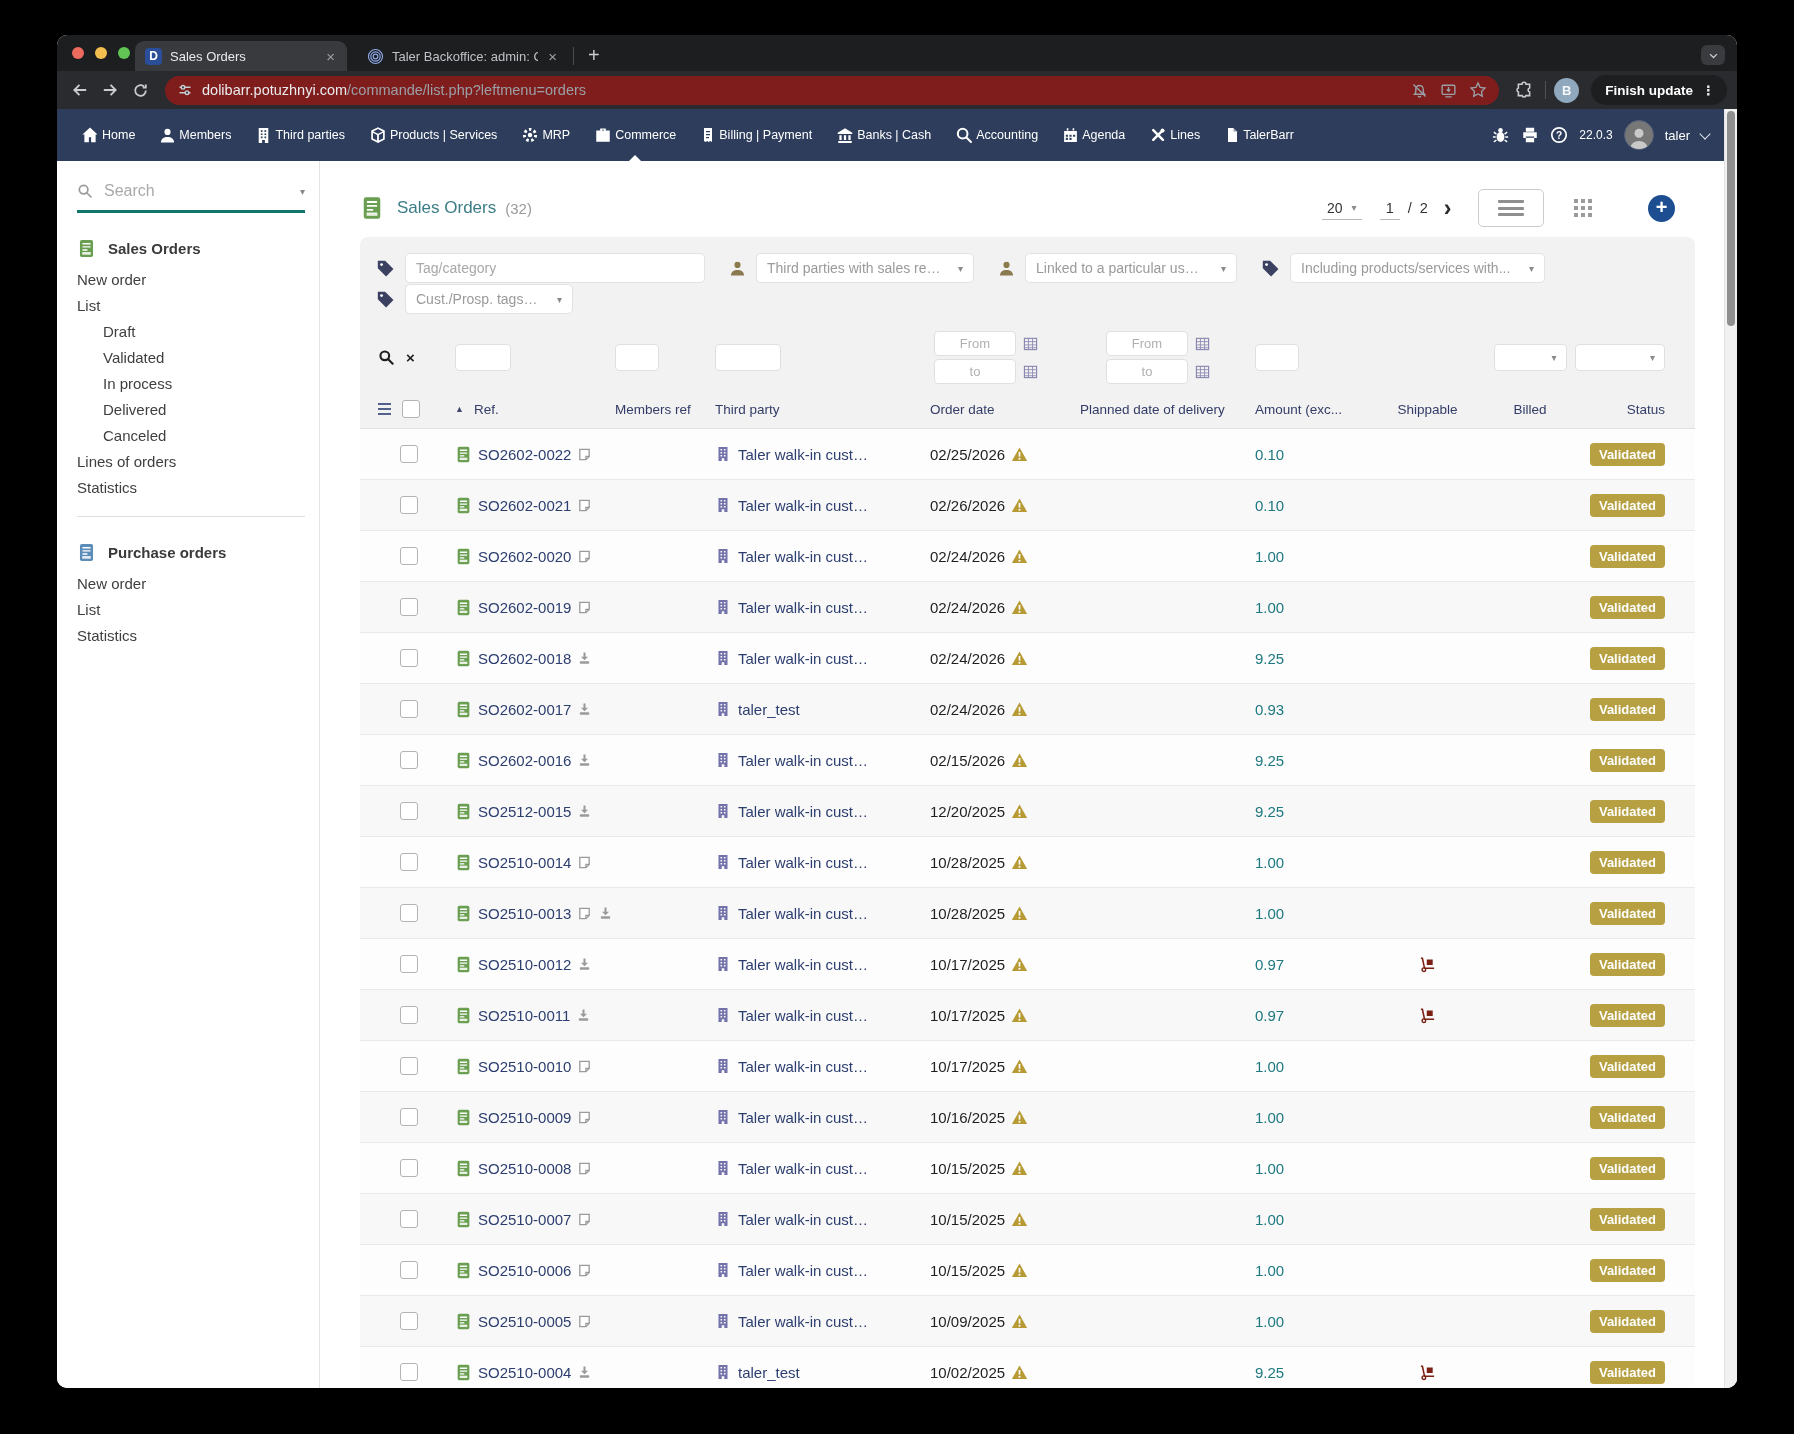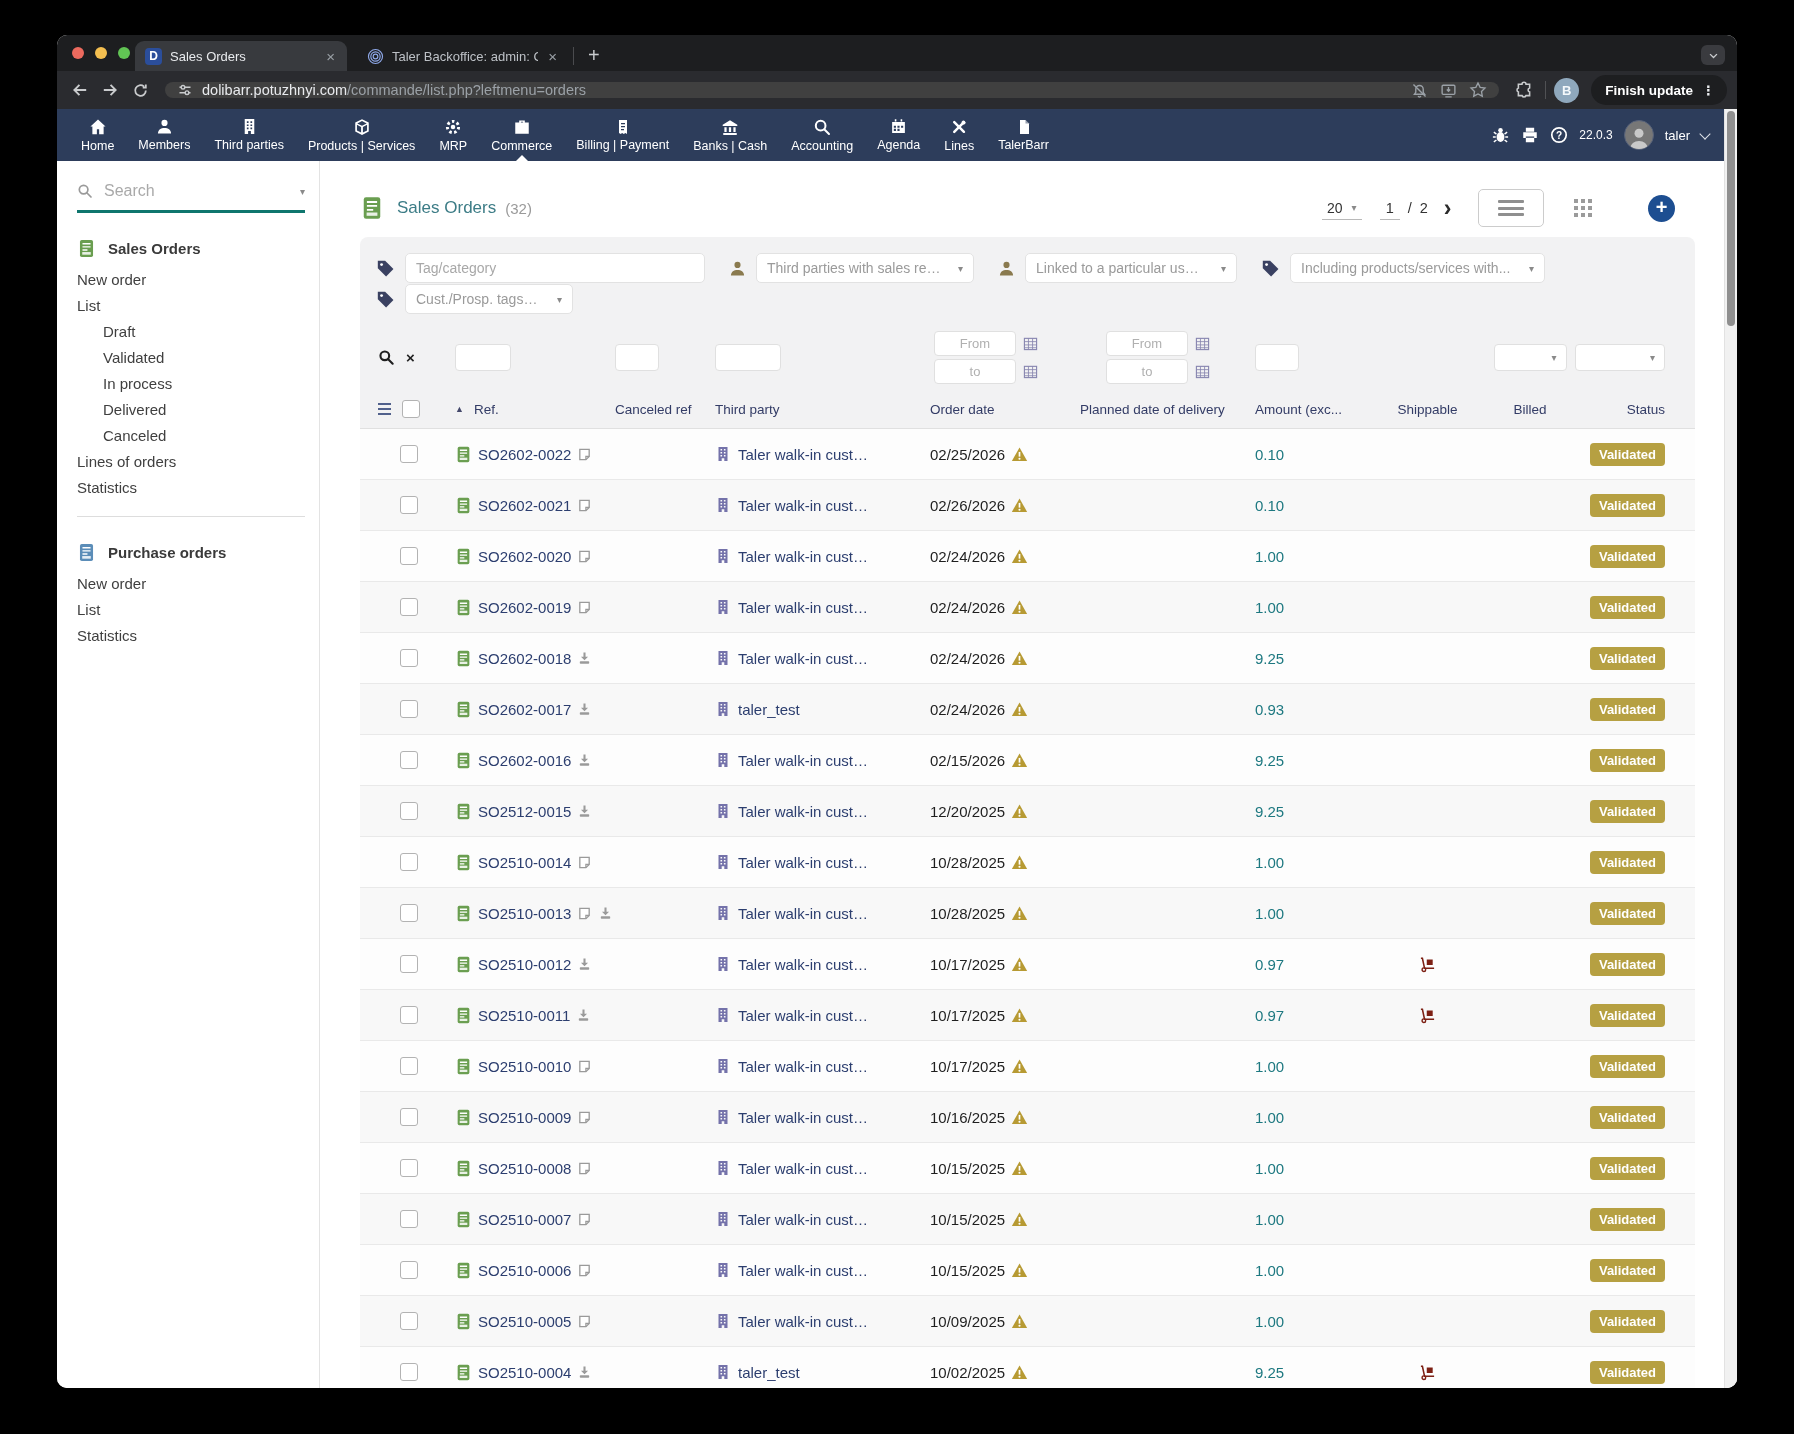--- a/index.html
+++ b/index.html
@@ -17,32 +17,32 @@
   .tab .ttl{white-space:nowrap;overflow:hidden;flex:1}
   .tab .x{color:#9aa0a6;font-size:15px;padding:0 2px}
   .fav-d{width:17px;height:17px;border-radius:4px;background:#2b4e9b;color:#fff;font-weight:700;font-size:12px;display:flex;align-items:center;justify-content:center;flex:none}
   .fav-t{width:17px;height:17px;flex:none}
   .tsep{width:1px;height:18px;background:#4a4b4e;margin:0 4px 6px 4px}
   .newtab{color:#c8cacd;font-size:20px;padding:0 10px 4px;cursor:pointer}
   .tabsearch{position:absolute;right:12px;top:10px;width:24px;height:20px;border-radius:6px;background:#3a3b3f;display:flex;align-items:center;justify-content:center;cursor:pointer}
 
   .toolbar{height:38px;background:#2a2b2f;display:flex;align-items:center;padding:0 10px;gap:4px}
   .tbtn{width:26px;height:26px;display:flex;align-items:center;justify-content:center;color:#c9cbcd;cursor:pointer}
-  .urlbar{flex:1;height:16px;background:#404040;border-radius:15px;display:flex;align-items:center;padding:0 12px;gap:9px;margin:0 8px;cursor:text}
+  .urlbar{flex:1;height:29px;background:#7f1d1d;border-radius:15px;display:flex;align-items:center;padding:0 12px;gap:9px;margin:0 8px;cursor:text}
   .host{color:#e8eaed;font-size:14.5px}
   .path{color:#9aa0a6;font-size:14.5px}
   .url-right{margin-left:auto;display:flex;align-items:center;gap:12px;color:#9aa0a6}
   .divider{width:1px;height:18px;background:#505154;margin:0 4px}
   .avatar{width:25px;height:25px;border-radius:50%;background:#8fa8bd;color:#f4f8fb;font-weight:700;font-size:13px;display:flex;align-items:center;justify-content:center;cursor:pointer}
   .update-pill{background:#1d1e20;border-radius:15px;height:30px;padding:0 12px 0 14px;color:#fff;font-weight:600;font-size:13.5px;display:flex;gap:9px;align-items:center;margin-left:8px;cursor:pointer}
   .kebab{color:#e8eaed;font-weight:700;letter-spacing:0;font-size:13px}
 
   
   .appnav{height:52px;background:#2d3d5b;display:flex;align-items:center;padding:0 12px;color:#fff;position:relative}
-  .nav-item{display:flex;flex-direction:column;align-items:center;gap:3px;padding:0 12px;height:100%;justify-content:center;position:relative;font-size:12.5px;cursor:pointer;white-space:nowrap}
+  .nav-item{display:flex;flex-direction:row;align-items:center;gap:3px;padding:0 12px;height:100%;justify-content:center;position:relative;font-size:12.5px;cursor:pointer;white-space:nowrap}
   .nav-item.active::after{content:"";position:absolute;bottom:0;left:50%;margin-left:-6px;border-left:6px solid transparent;border-right:6px solid transparent;border-bottom:6px solid #fff}
   .nav-right{margin-left:auto;display:flex;align-items:center;gap:11px;font-size:12px;padding-right:16px}
   .nav-avatar{width:28px;height:28px;border-radius:50%;background:#777;display:flex;align-items:flex-end;justify-content:center;overflow:hidden;border:1px solid #55617a}
   .chev{width:7px;height:7px;border-right:1.6px solid #dfe3ea;border-bottom:1.6px solid #dfe3ea;transform:rotate(45deg);margin-top:-3px}
 
   
   .body-area{display:flex;height:1227px;background:#fff}
   .sidebar{width:263px;border-right:1px solid #e3e3e3;padding:20px 14px 0 20px;box-sizing:border-box;flex:none}
   .search-row{display:flex;align-items:center;gap:9px;border-bottom:3px solid #0f766e;padding-bottom:9px;width:228px}
   .search-input{border:none;outline:none;flex:1;font-size:16px;color:#444;background:transparent;min-width:0}
@@ -582,21 +582,21 @@
                 <i></i>
                 <i></i>
               </span>
               <span class="cb"></span>
             </div>
             <div class="tcell c-ref">
               <span class="sort">▲</span>
               <span>Ref.</span>
             </div>
             <div class="tcell c-ext">
-              <span>Canceled ref</span>
+              <span>Members ref</span>
             </div>
             <div class="tcell c-third">
               <span>Third party</span>
             </div>
             <div class="tcell c-date">
               <span>Order date</span>
             </div>
             <div class="tcell c-planned">
               <span>Planned date of delivery</span>
             </div>

